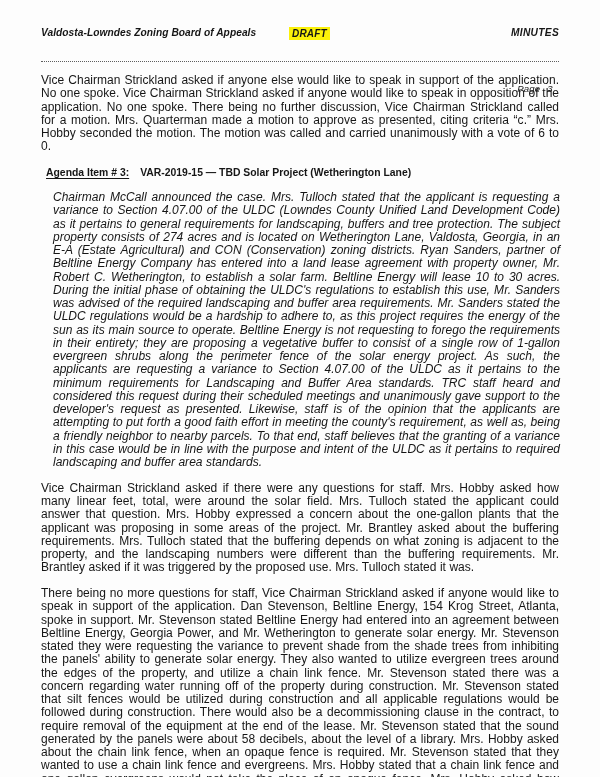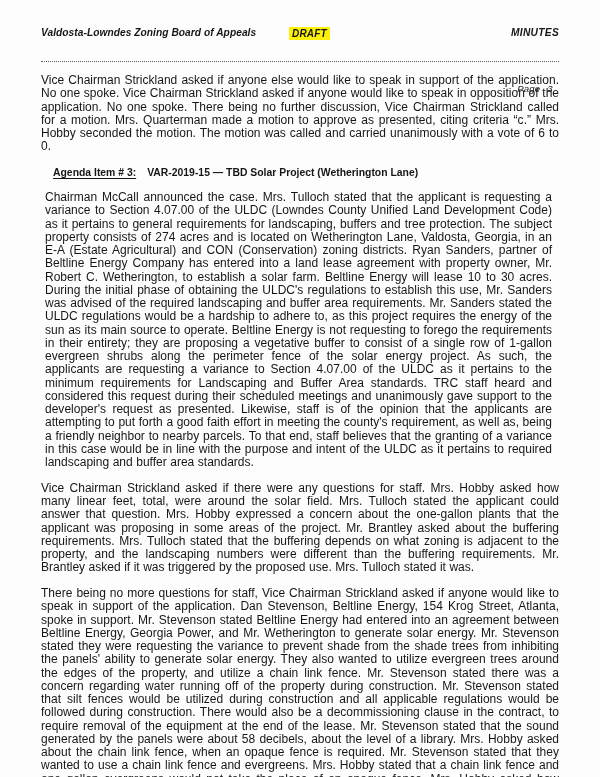--- a/index.html
+++ b/index.html
@@ -99,29 +99,30 @@
   }
   p.para {
     text-align: justify;
     font-size: 12px;
     line-height: 13.25px;
     margin: 0 0 12.5px 0;
     letter-spacing: 0.01px;
     word-spacing: 0.15px;
   }
   p.para.indented {
-    margin-left: 4px;
+    margin-left: 12px;
     width: 507px;
+    font-style: italic;
   }
   p.para.last { margin-bottom: 4px; }
 
   .agenda-heading {
     font-size: 10.4px;
     font-weight: bold;
-    margin: 0 0 12px 12px;
+    margin: 0 0 12px 5px;
     line-height: 13px;
     white-space: nowrap;
   }
   .agenda-heading .label {
     text-decoration: underline;
     text-underline-offset: 1.5px;
   }
   .agenda-heading .sep { display: inline-block; width: 11px; }
 </style>
 </head>

